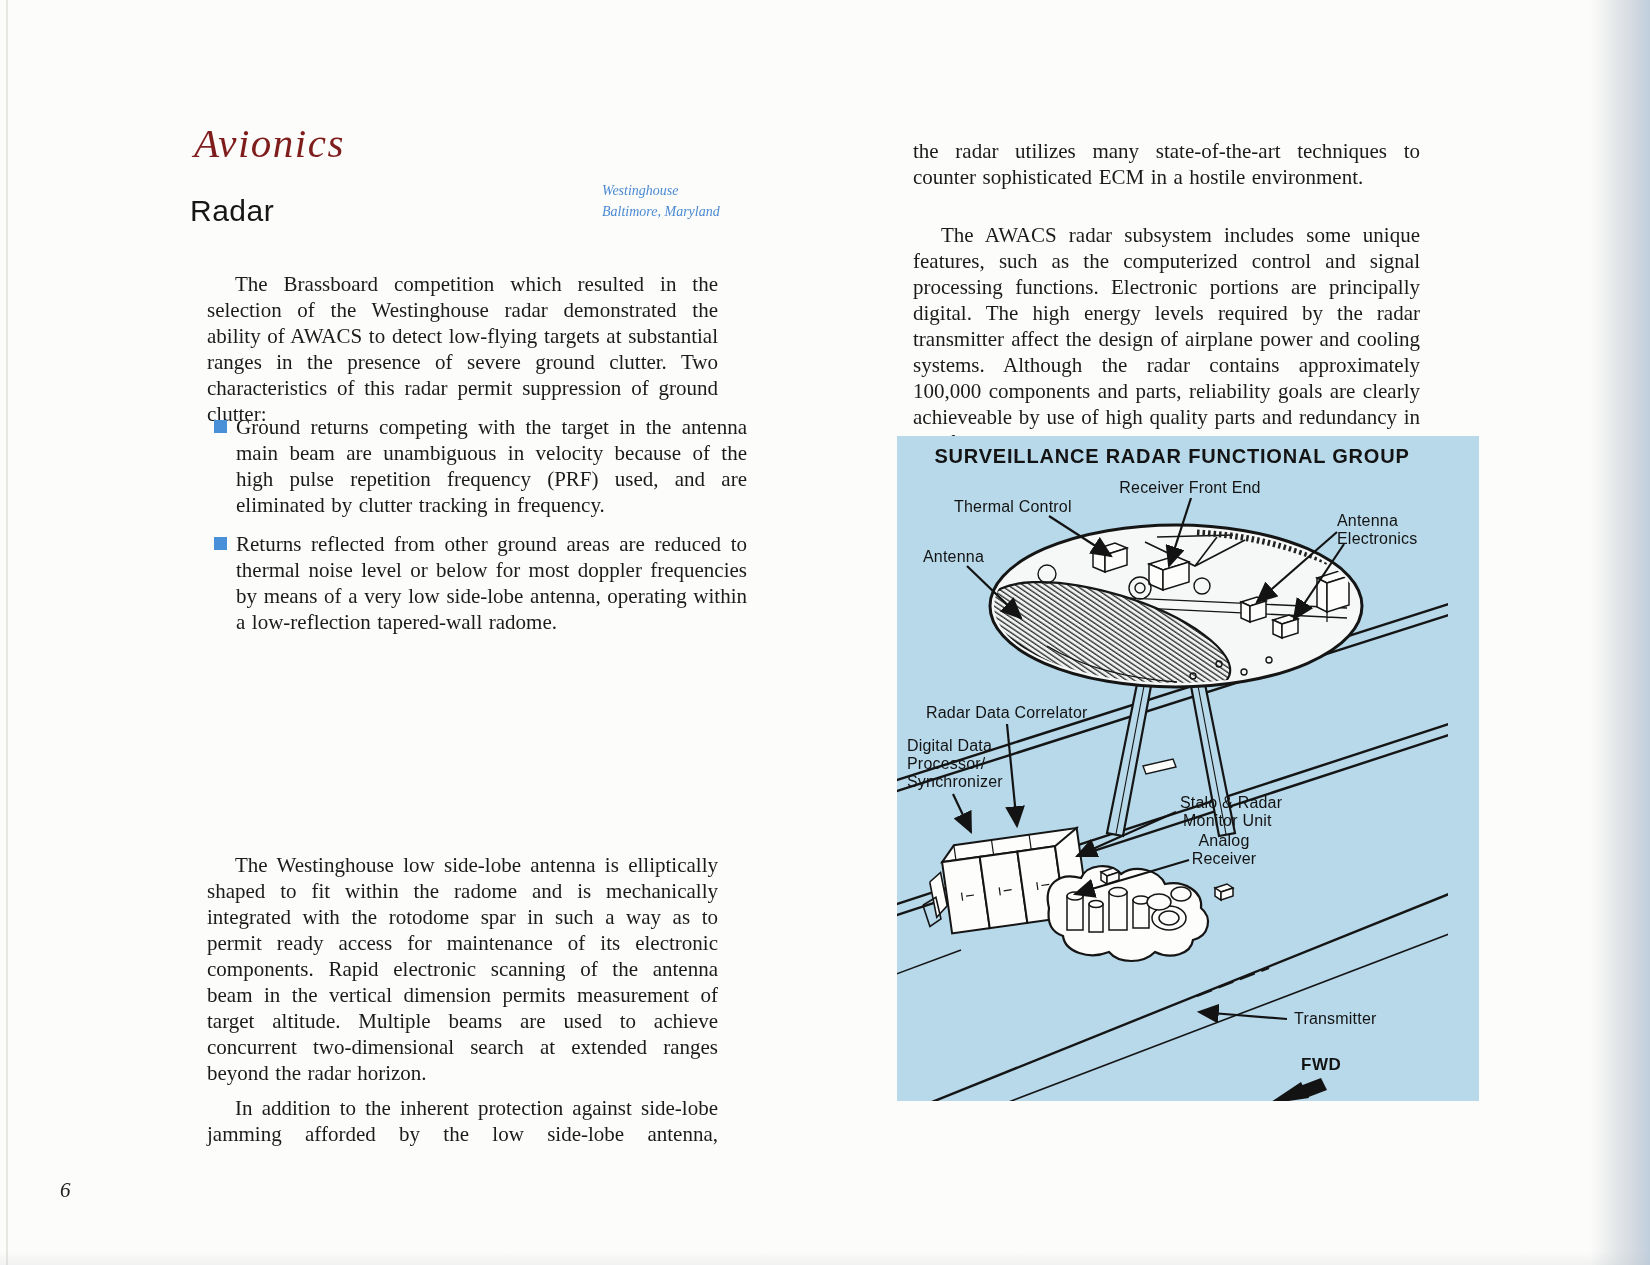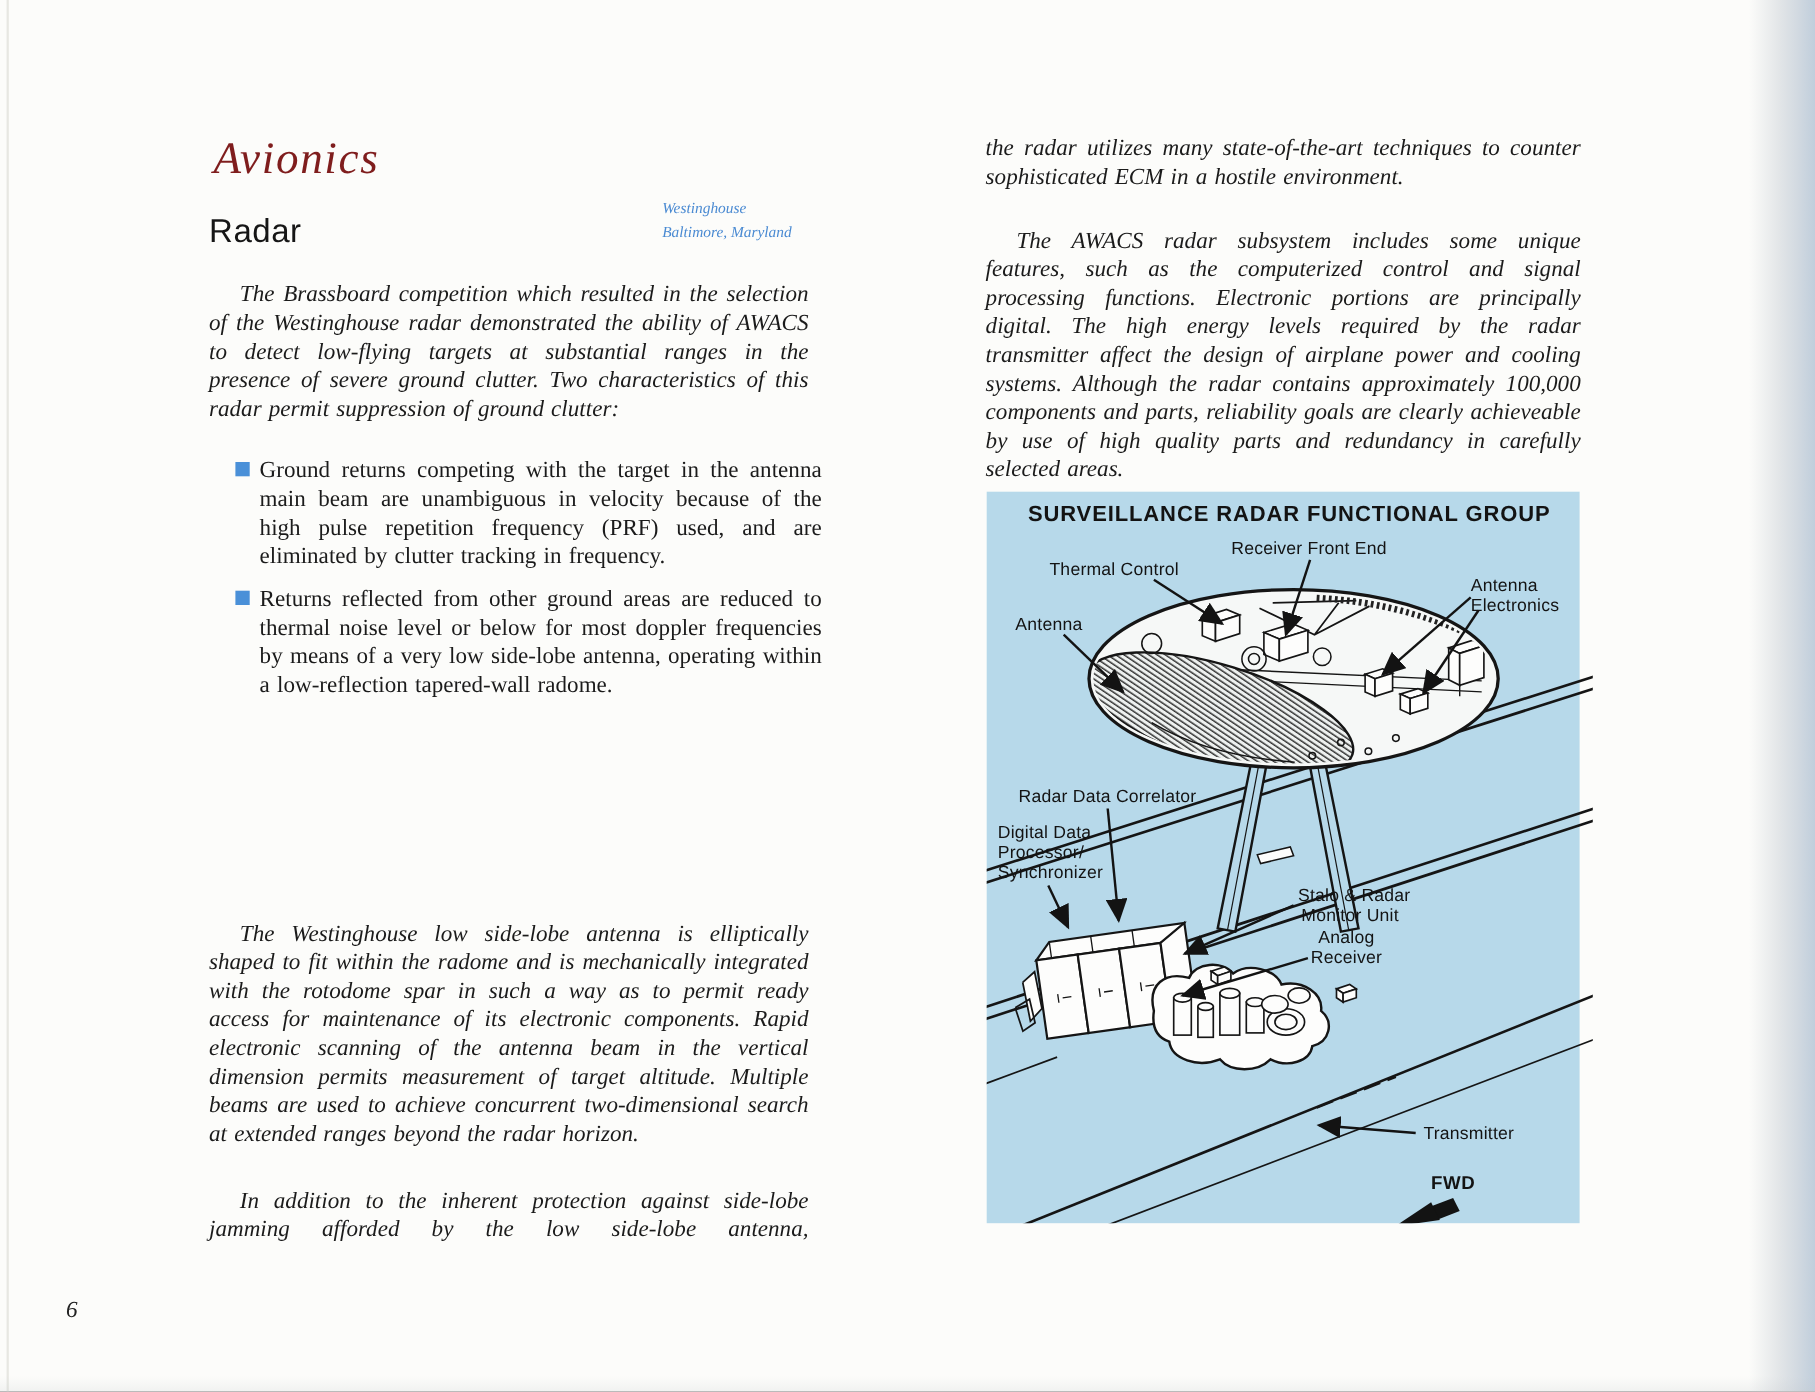--- a/index.html
+++ b/index.html
@@ -27,34 +27,34 @@
     position:absolute;top:194px;left:0;margin:0;
     font-family:"Liberation Sans",sans-serif;font-weight:400;
     font-size:30px;letter-spacing:.5px;color:#161616;
   }
   .attribution{
     position:absolute;top:180px;left:412px;
     font-size:14px;font-style:italic;line-height:21px;color:#4a8ad2;
   }
 
   .bodytext{
-    position:absolute;left:0;right:12px;margin:0;
-    font-size:21px;line-height:26px;text-align:justify;word-spacing:.06em;font-style:italic;
+    position:absolute;left:0;right:12px;margin:17px;
+    font-size:21px;line-height:26px;text-align:justify;word-spacing:.06em;
   }
   .indent{text-indent:28px;}
   .cont{text-align-last:justify;}
 
   .bullet-list{position:absolute;left:0;right:0;margin:0;padding:0;list-style:none;}
   .bullet-item{position:relative;padding-left:46px;margin-bottom:13px;
     font-size:21px;line-height:26px;text-align:justify;word-spacing:.06em;}
   .bullet-square{position:absolute;left:24px;top:6px;width:13px;height:13px;background:#4a90d8;}
 
   .page-number{position:absolute;left:60px;top:1178px;font-size:21px;font-style:italic;color:#222;}
 
-  .figure-panel{position:absolute;left:897px;top:447px;width:539px;height:665px;background:#b7d9ea;}
+  .figure-panel{position:absolute;left:897px;top:436px;width:582px;height:665px;background:#b7d9ea;}
   .figure-panel svg{position:absolute;left:0;top:0;}
   .fig-title{font-family:"Liberation Sans",sans-serif;font-weight:700;font-size:20px;letter-spacing:.8px;fill:#131313;}
   .fig-label{font-family:"Liberation Sans",sans-serif;font-size:16px;letter-spacing:.2px;fill:#131313;}
   .fig-label-b{font-family:"Liberation Sans",sans-serif;font-size:17px;font-weight:700;letter-spacing:.5px;fill:#131313;}
   .ink{stroke:#151515;fill:none;}
   .ink-paper{stroke:#151515;fill:#f6f8f7;}
   .ink-white{stroke:#151515;fill:#fdfdfc;}
   .ink-bg{stroke:#151515;fill:#b7d9ea;}
 </style>
 </head>

